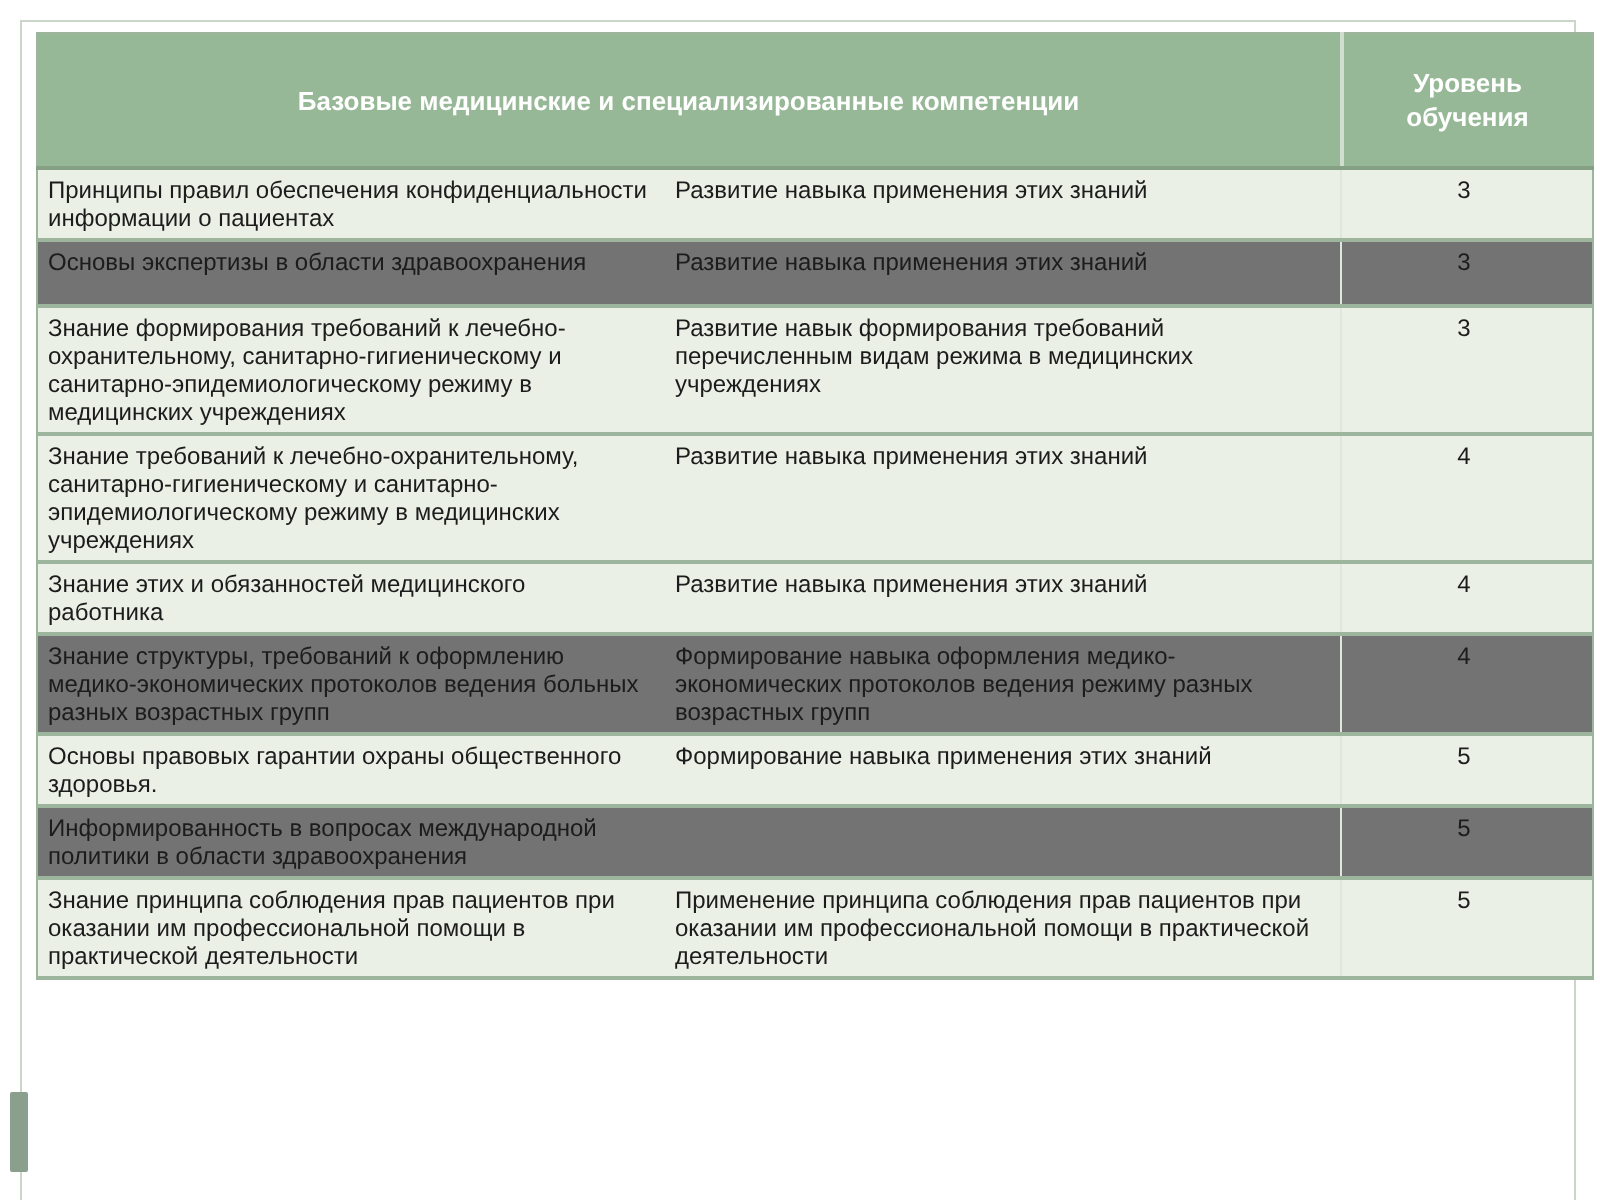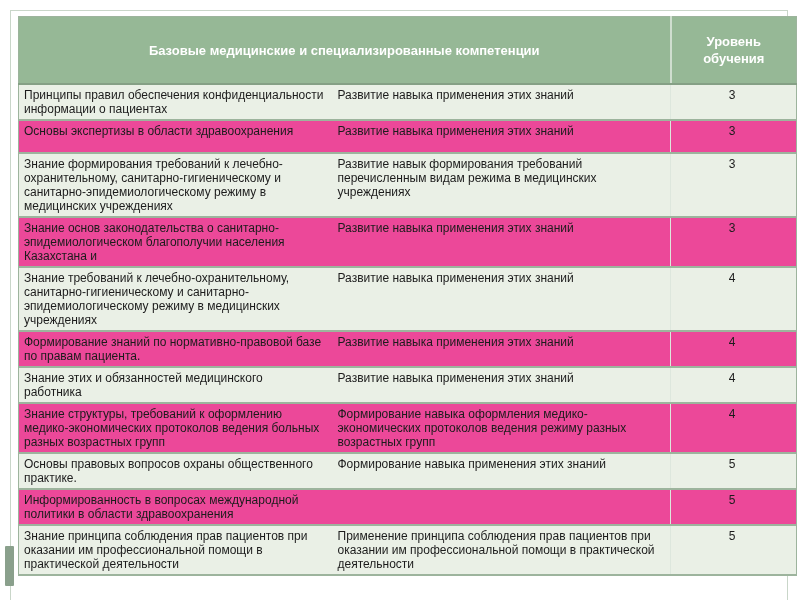--- a/index.html
+++ b/index.html
@@ -47,21 +47,21 @@
     text-align: center;
     vertical-align: middle;
     height: 41px;
     line-height: 17px;
     padding: 2px 10px;
     border-bottom: 2px solid #85a085;
   }
   thead th.level-head { border-left: 2px solid #cfdecf; padding: 16px 12px; }
   tbody tr { height: 33px; border-bottom: 2px solid #9db49d; }
   tbody tr.band  td { background: #eaf0e6; margin-top: 12px; }
-  tbody tr.plain td { background: #ec4899; }
+  tbody tr.plain td { background: #737373; }
   tbody td {
     vertical-align: top;
     padding: 3px 8px 3px 5px;
   }
   tbody td.skill-cell { padding-left: 6px; }
   tbody td.level-cell {
     text-align: center;
     padding-top: 3px;
     border-left: 1px solid #dde7dd;
   }
@@ -93,47 +93,37 @@
       <tr class="plain">
         <td class="competency-cell">Основы экспертизы в области здравоохранения</td>
         <td class="skill-cell">Развитие навыка применения этих знаний</td>
         <td class="level-cell">3</td>
       </tr>
       <tr class="band">
         <td class="competency-cell">Знание  формирования требований к лечебно-охранительному, санитарно-гигиеническому  и санитарно-эпидемиологическому режиму в медицинских учреждениях</td>
         <td class="skill-cell">Развитие навык формирования требований перечисленным видам режима в медицинских учреждениях</td>
         <td class="level-cell">3</td>
       </tr>
-      <tr class="plain">
-        <td class="competency-cell">Знание основ законодательства о санитарно-эпидемиологическом благополучии населения Казахстана и</td>
-        <td class="skill-cell">Развитие навыка применения этих знаний</td>
-        <td class="level-cell">3</td>
-      </tr>
       <tr class="band">
         <td class="competency-cell">Знание требований к лечебно-охранительному, санитарно-гигиеническому  и санитарно-эпидемиологическому режиму в медицинских учреждениях</td>
-        <td class="skill-cell">Развитие навыка применения этих знаний</td>
-        <td class="level-cell">4</td>
-      </tr>
-      <tr class="plain">
-        <td class="competency-cell">Формирование знаний по нормативно-правовой базе по правам пациента.</td>
         <td class="skill-cell">Развитие навыка применения этих знаний</td>
         <td class="level-cell">4</td>
       </tr>
       <tr class="band">
         <td class="competency-cell">Знание этих  и  обязанностей медицинского работника</td>
         <td class="skill-cell">Развитие навыка применения этих знаний</td>
         <td class="level-cell">4</td>
       </tr>
       <tr class="plain">
         <td class="competency-cell">Знание структуры, требований к оформлению медико-экономических протоколов ведения больных разных возрастных групп</td>
         <td class="skill-cell">Формирование  навыка  оформления медико-экономических протоколов ведения режиму разных возрастных групп</td>
         <td class="level-cell">4</td>
       </tr>
       <tr class="band">
-        <td class="competency-cell">Основы правовых вопросов охраны общественного практике.</td>
+        <td class="competency-cell">Основы правовых гарантии охраны общественного здоровья.</td>
         <td class="skill-cell">Формирование навыка применения этих знаний</td>
         <td class="level-cell">5</td>
       </tr>
       <tr class="plain">
         <td class="competency-cell">Информированность в вопросах международной политики в области здравоохранения</td>
         <td class="skill-cell"></td>
         <td class="level-cell">5</td>
       </tr>
       <tr class="band">
         <td class="competency-cell">Знание принципа соблюдения прав пациентов при оказании им профессиональной помощи в практической деятельности</td>

